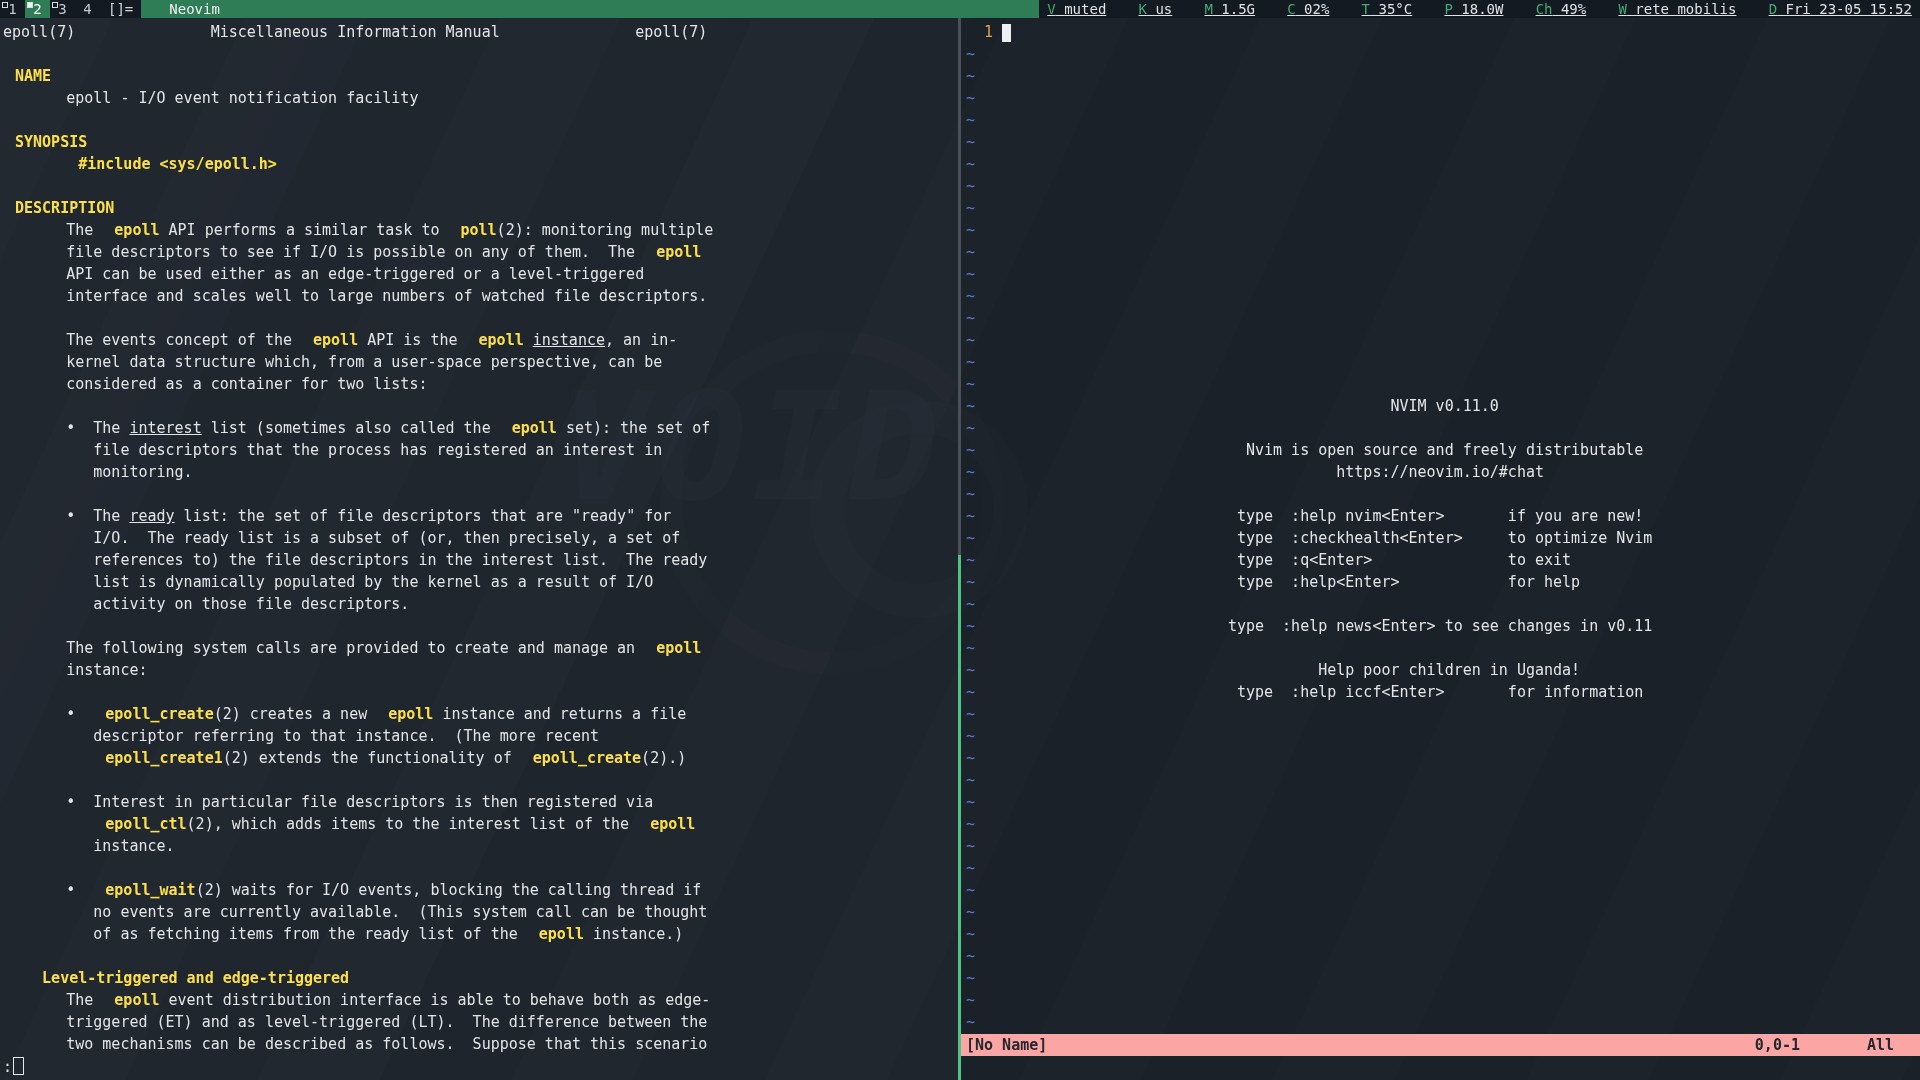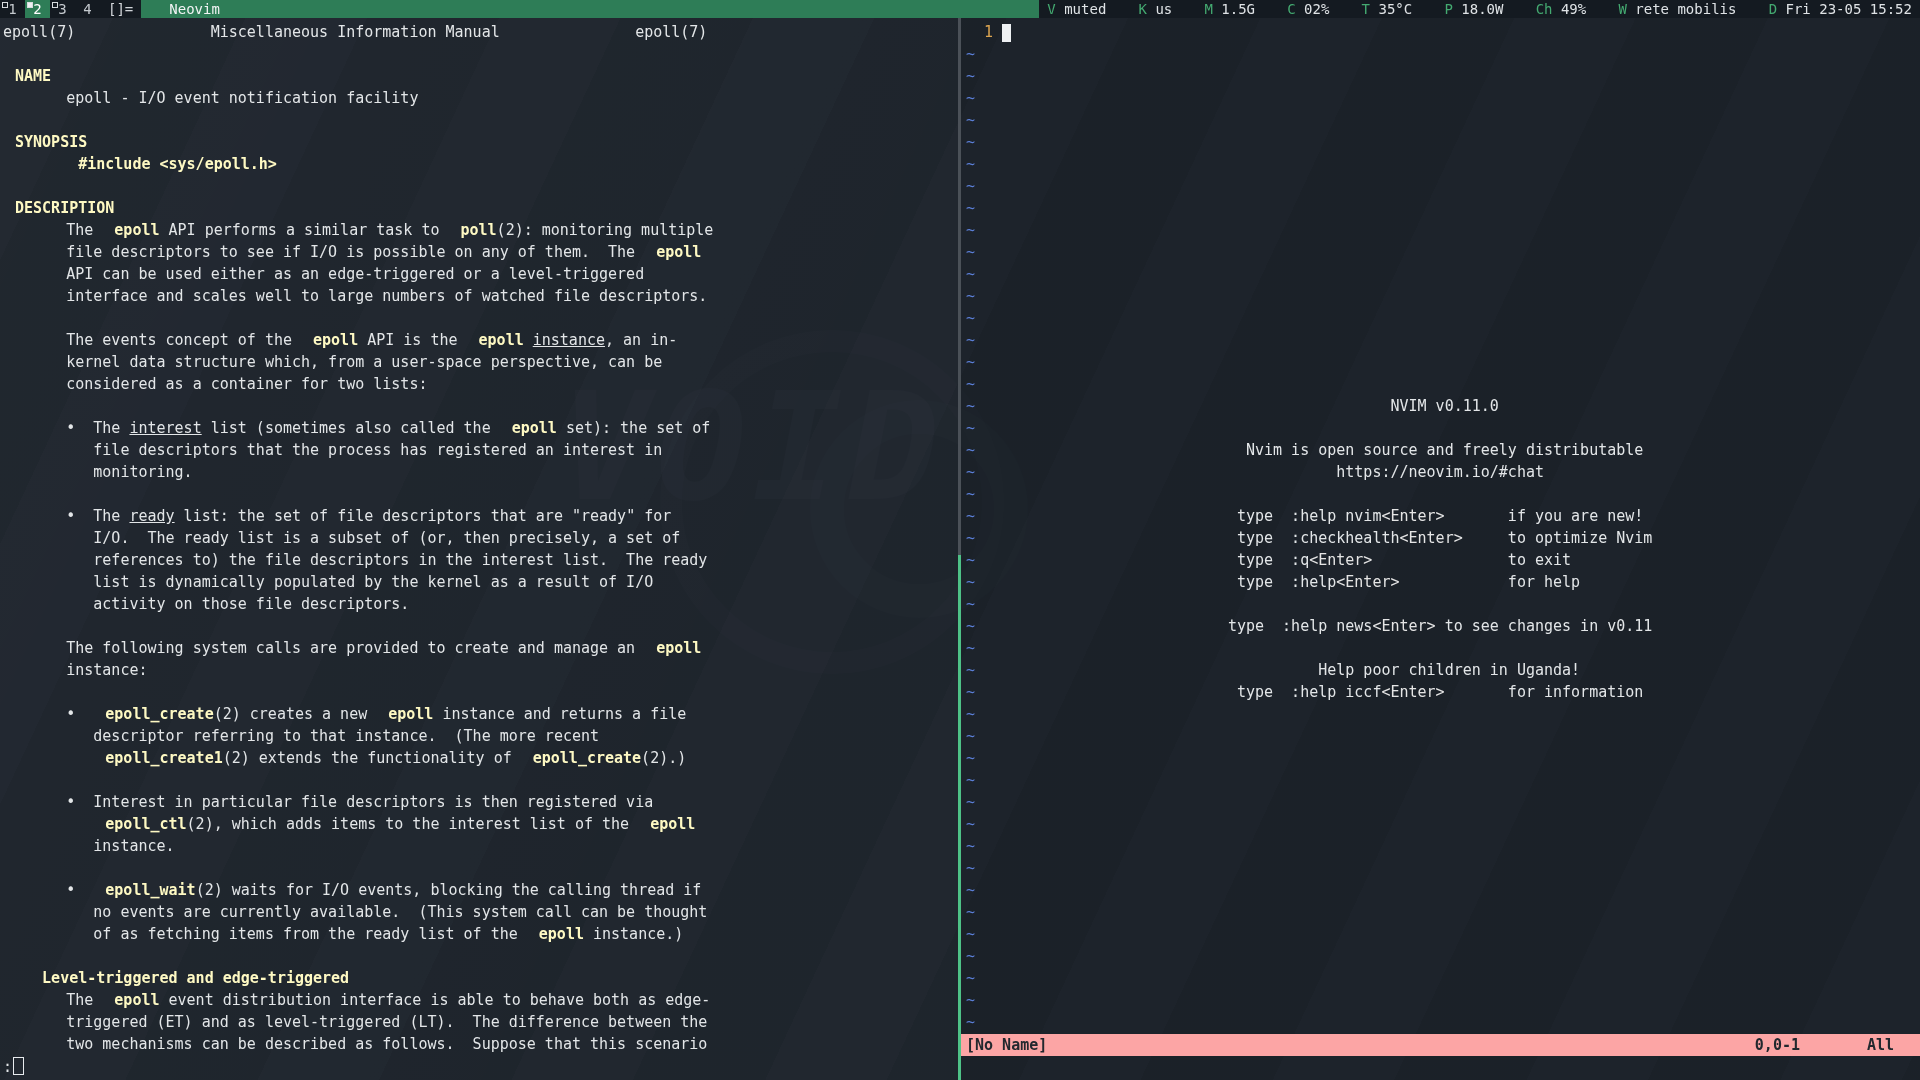--- a/index.html
+++ b/index.html
@@ -24,29 +24,29 @@
   .bar{position:absolute;top:0;left:0;width:1920px;height:18px;background:#141a21;
     display:flex;align-items:stretch;font-size:14px;line-height:18px;color:#c4c9ce;z-index:30;}
   .tag{width:25px;text-align:center;position:relative;}
   .tag.sel{background:#2e7d57;color:#ffffff;}
   .tag .sq{position:absolute;left:2px;top:2px;width:4px;height:4px;border:1px solid #d8dcdf;}
   .tag .sq.filled{background:#eef1f3;}
   .layout{padding:0 8px;color:#d2d6da;}
   .title{width:870px;background:#2e7d57;color:#f2f4f5;padding-left:28px;white-space:nowrap;overflow:hidden;}
   .status{flex:1;display:flex;justify-content:space-between;align-items:center;
     background:#141a21;padding:0 8px;white-space:nowrap;}
-  .st{color:#dfe3e6;}
+  .st{color:#dfe3e6;text-decoration:underline;}
   .sk{color:#44aa71;}
 
   
   .pane-left{position:absolute;left:0;top:18px;width:958px;height:1062px;
     background:rgba(25,31,39,0.52);z-index:10;}
   pre.man{position:absolute;left:3px;top:3px;margin:0;font-size:15px;line-height:22px;
     color:#e3e6e8;font-family:inherit;}
-  pre.man .b{font-weight:bold;color:#fef9c3;padding-left:12px;}
+  pre.man .b{font-weight:bold;color:#fde047;padding-left:12px;}
   pre.man .u{text-decoration:underline;}
   .pager-line{position:absolute;left:3px;top:1038px;font-size:15px;line-height:22px;color:#e3e6e8;}
   .pager-cursor{display:inline-block;width:9px;height:16px;border:1px solid #e8ebee;
     vertical-align:-3px;margin-left:1px;}
 
   
   .divider{position:absolute;left:958px;top:18px;width:3px;height:1062px;z-index:20;
     background:linear-gradient(to bottom,#4b5158 0,#4b5158 537px,#4ec287 537px,#4ec287 100%);}
 
   

